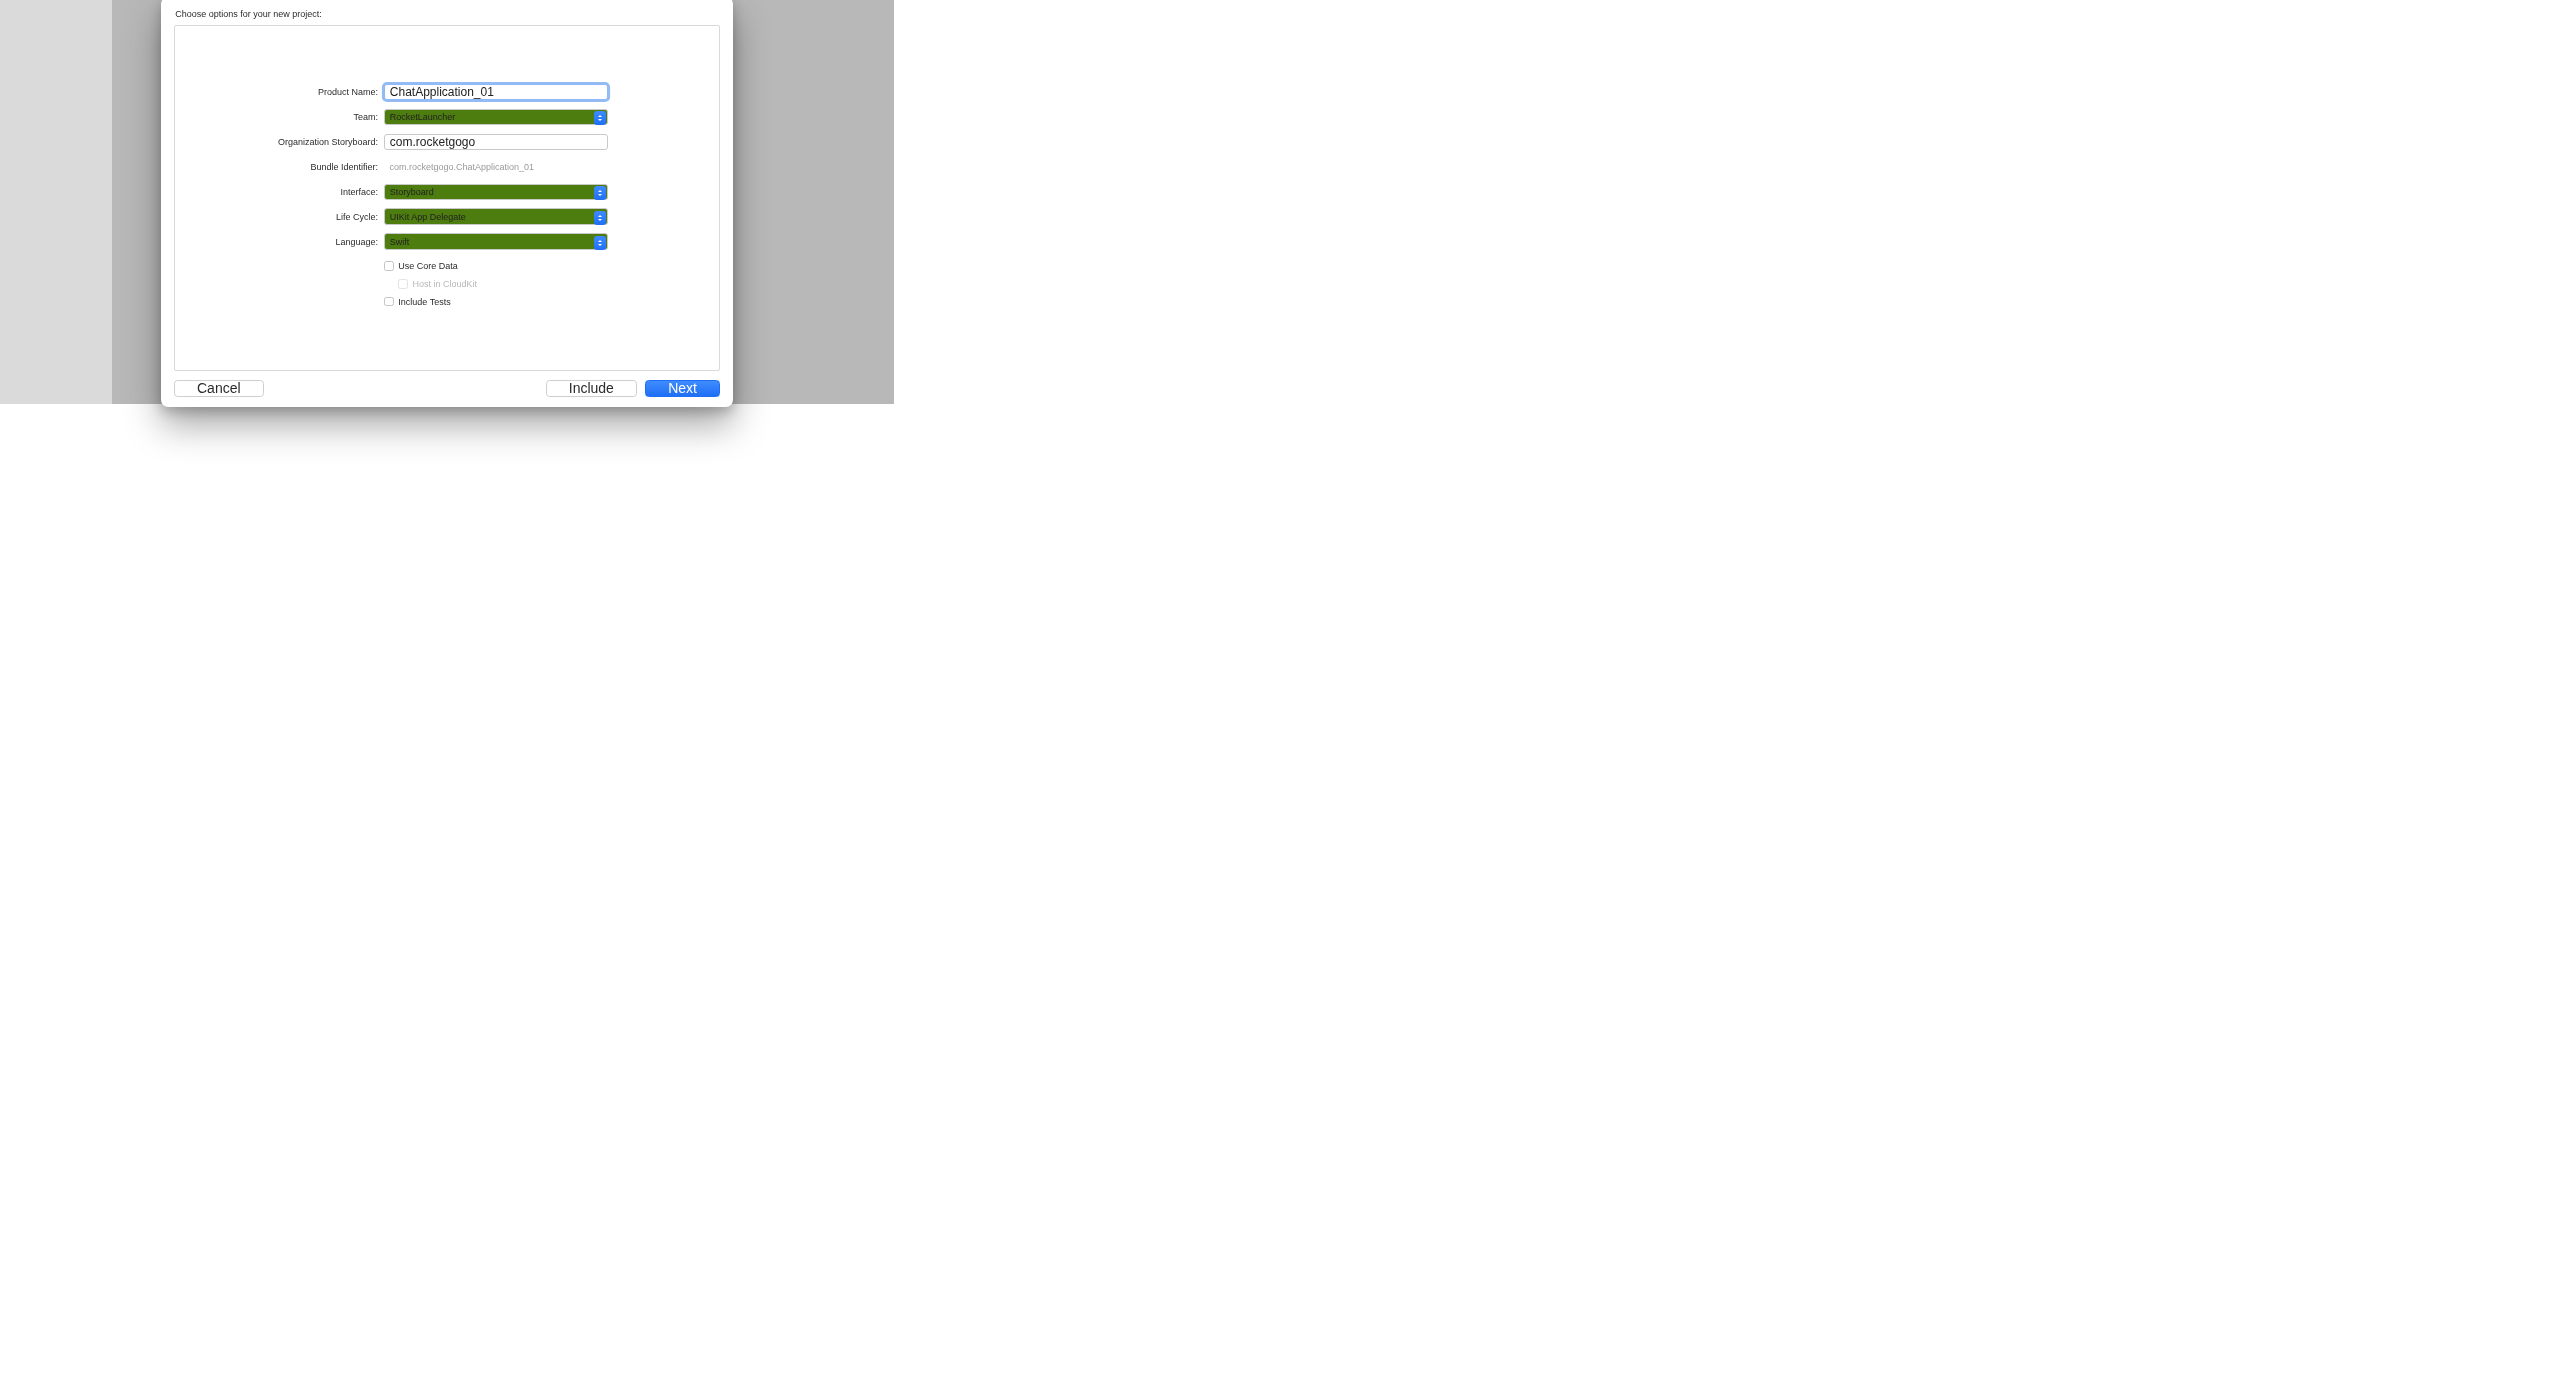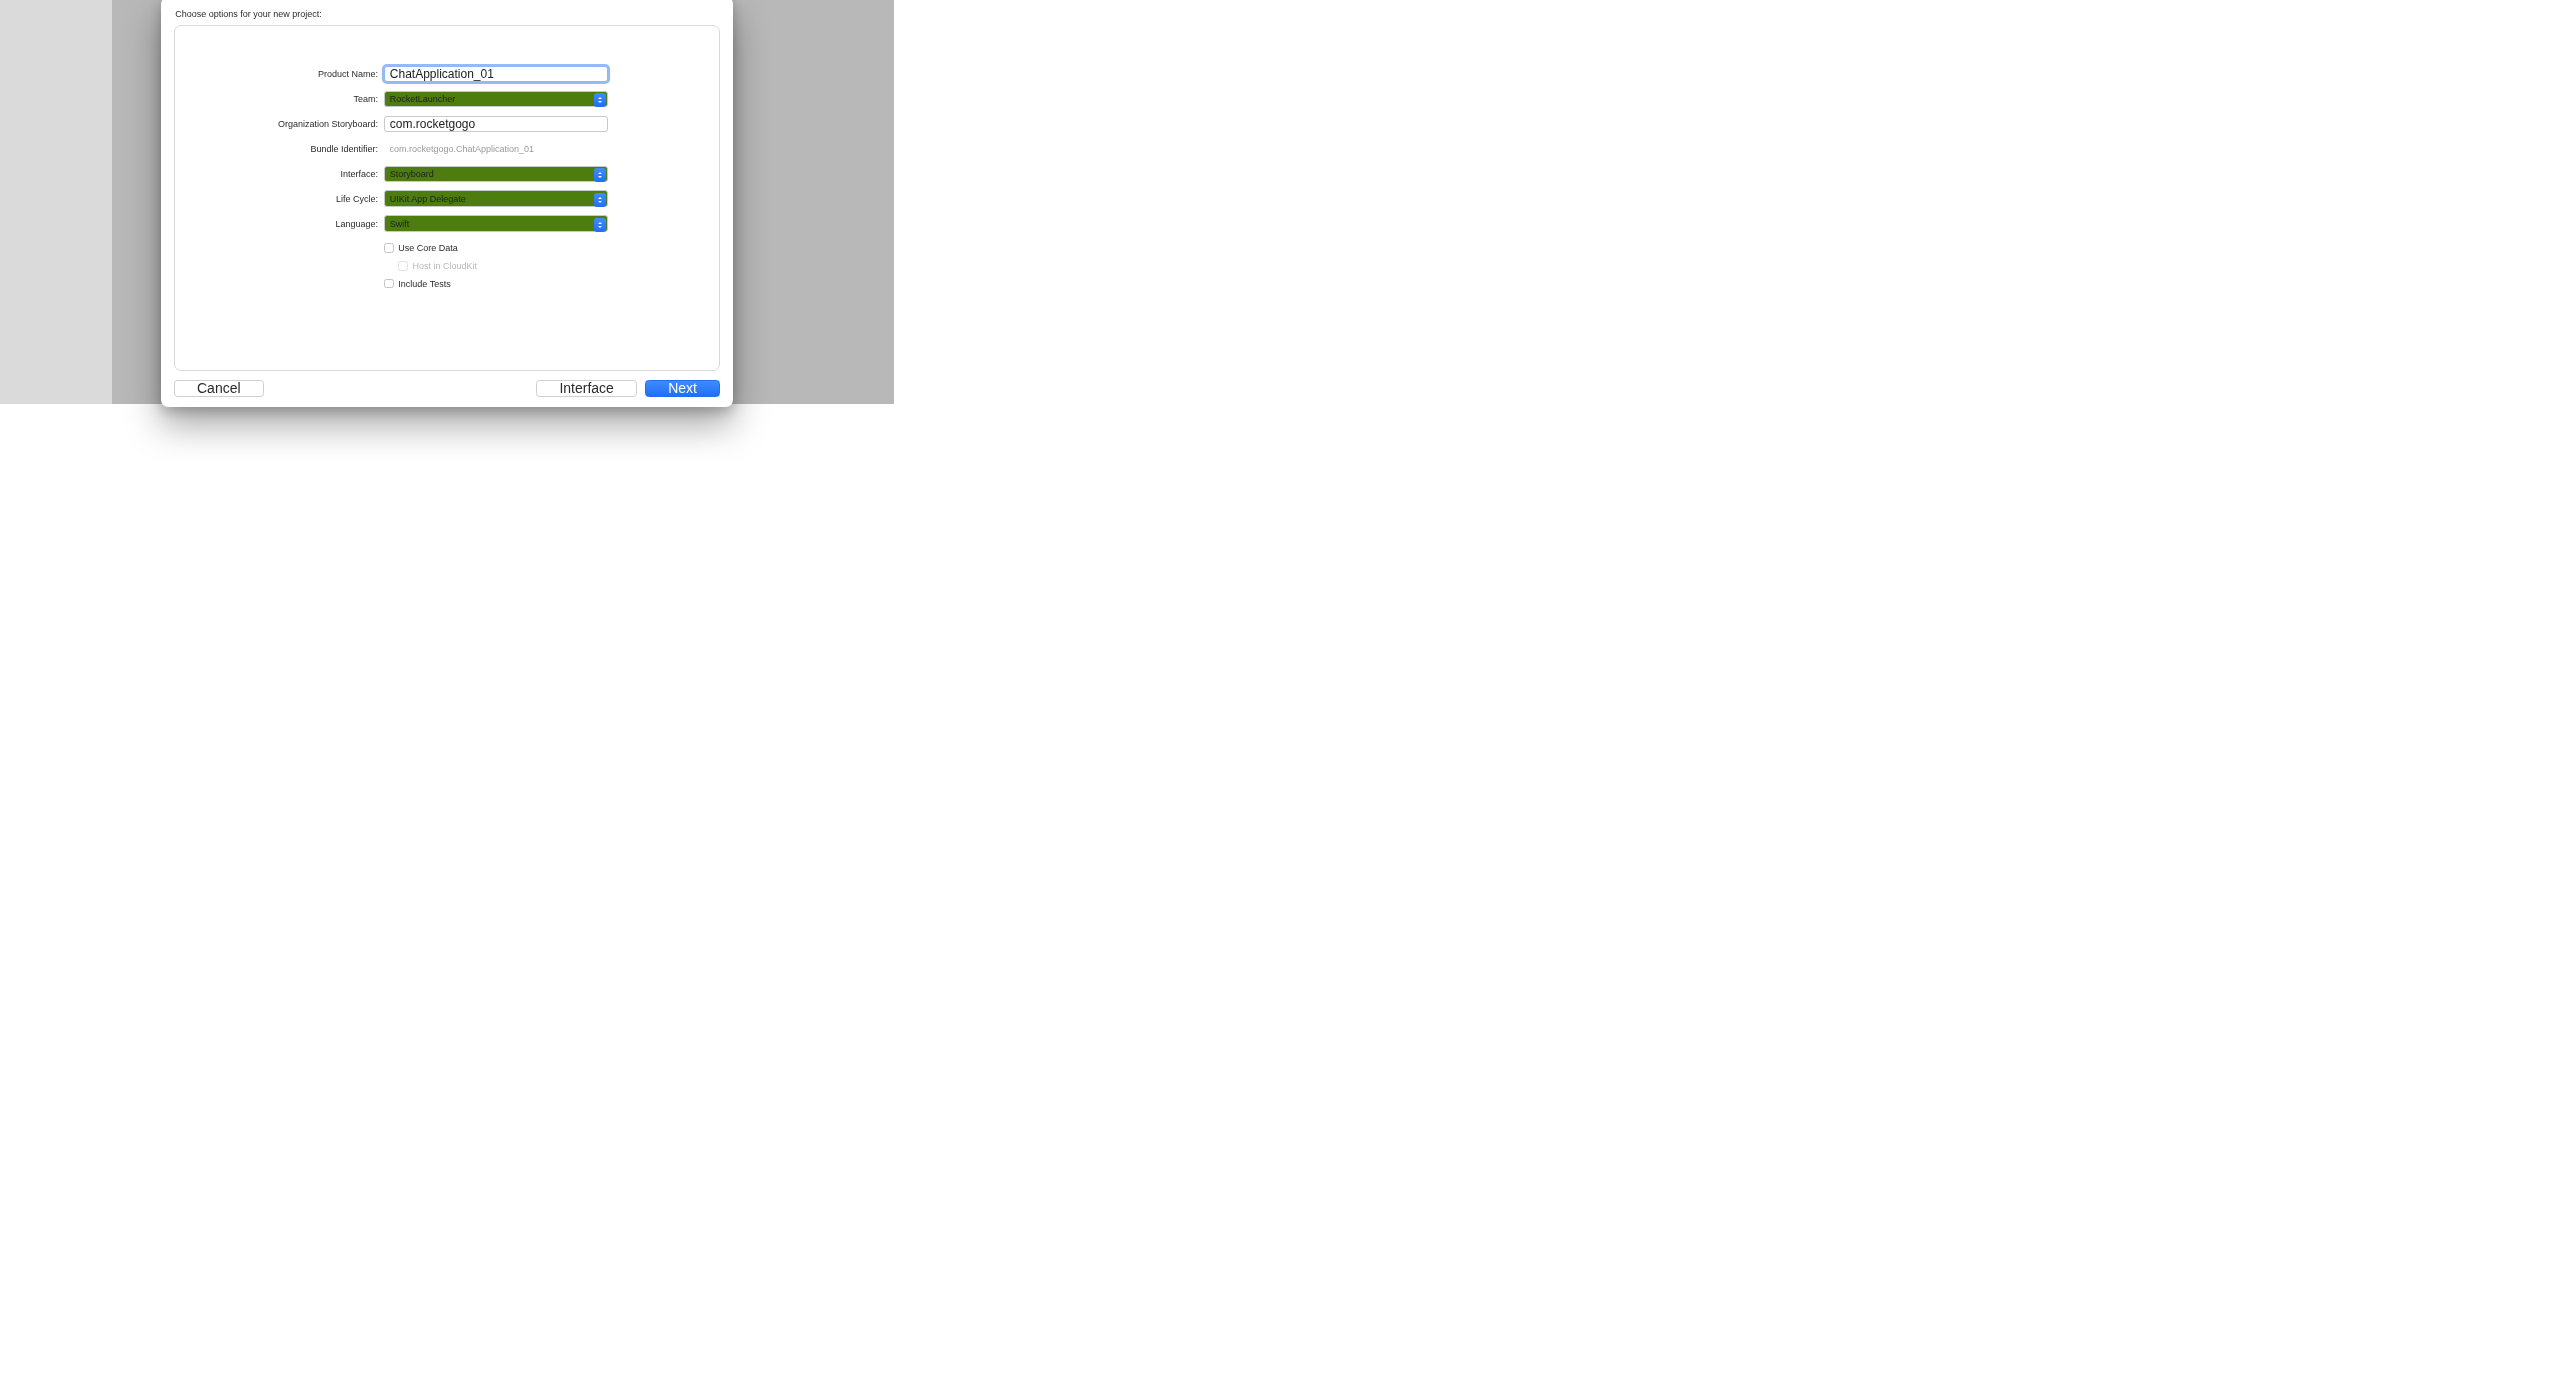--- a/index.html
+++ b/index.html
@@ -36,23 +36,23 @@
     position: relative;
   }
   .dialog-title {
     font-size: 9px;
     color: #2b2b2b;
     margin-bottom: 6px;
     padding-left: 1.2px;
   }
   .form-panel {
     border: 0.6px solid #d9d9d9;
-    border-radius: 7px;
+    border-radius: 2px;
     min-height: 346px;
-    padding-top: 40px;
+    padding-top: 58px;
     padding-bottom: 24px;
   }
   .form-rows {
     display: grid;
     grid-template-columns: 203px 224px;
     column-gap: 6px;
     row-gap: 8.3px;
     align-items: center;
   }
   .form-label {
@@ -242,21 +242,21 @@
 
       </div>
     </div>
 
     <div class="button-bar">
       <div class="btn secondary cancel">
         <span>Cancel</span>
       </div>
       <div class="right-buttons">
         <div class="btn secondary">
-          <span>Interface</span>
+          <span>Include</span>
         </div>
         <div class="btn primary">
           <span>Next</span>
         </div>
       </div>
     </div>
 
   </div>
 </div>
 

